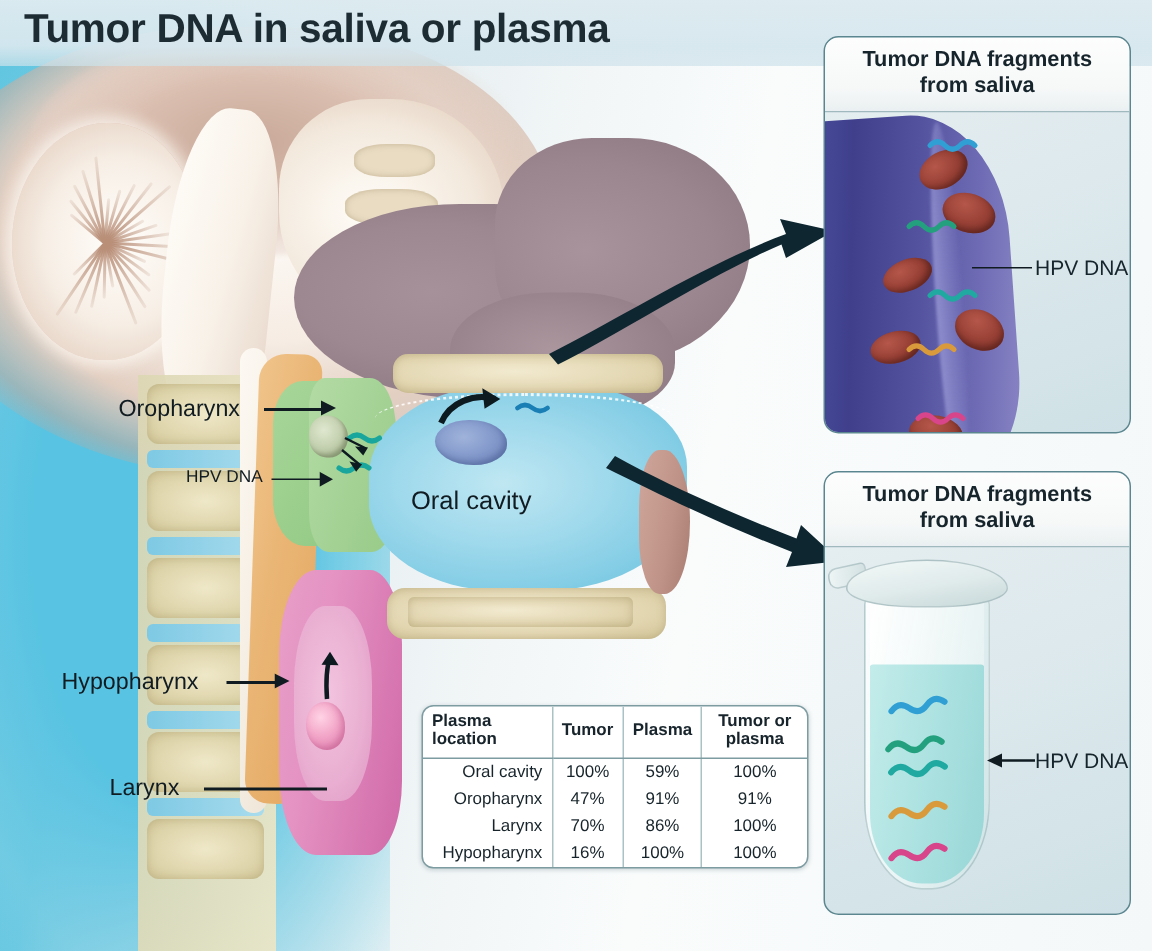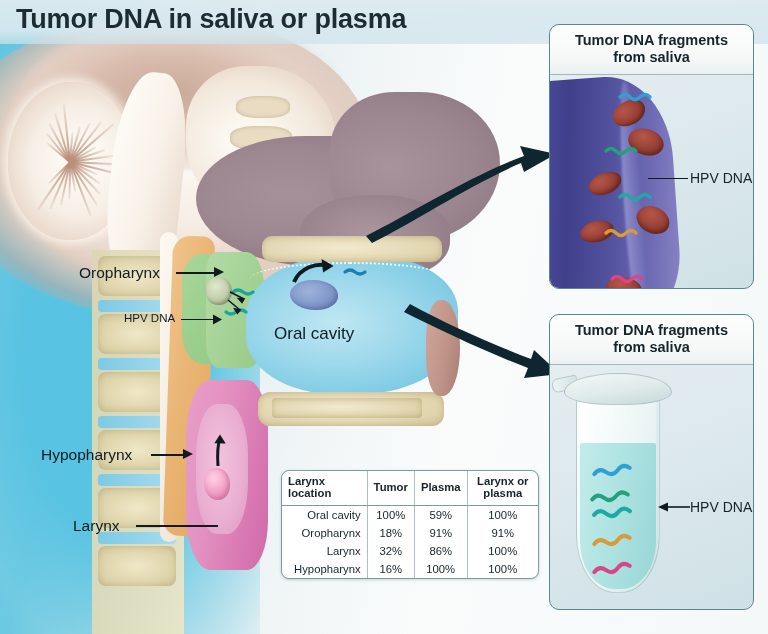--- a/index.html
+++ b/index.html
@@ -510,42 +510,42 @@
   <svg style="position:absolute;left:656px;top:500px;" width="36" height="14">
     <path d="M34,7 L10,7" stroke="#0f1b21" stroke-width="1.6" fill="none"></path>
     <path d="M2,7 L12,2.4 L12,11.6 Z" fill="#0f1b21"></path>
   </svg>
   <div class="lbl lbl-panel" style="left:690px;top:499px;">HPV DNA</div>
 
   <div class="tbl-wrap">
     <table>
       <thead>
         <tr>
-          <th class="loc">Larynx location</th>
+          <th class="loc">Plasma location</th>
           <th class="num">Tumor</th>
           <th class="num">Plasma</th>
-          <th class="num">Larynx or plasma</th>
+          <th class="num">Tumor or plasma</th>
         </tr>
       </thead>
       <tbody id="tbody">
           <tr>
             <td class="loc">Oral cavity</td>
             <td class="num">100%</td>
             <td class="num">59%</td>
             <td class="num">100%</td>
           </tr>
           <tr>
             <td class="loc">Oropharynx</td>
-            <td class="num">18%</td>
+            <td class="num">47%</td>
             <td class="num">91%</td>
             <td class="num">91%</td>
           </tr>
           <tr>
             <td class="loc">Larynx</td>
-            <td class="num">32%</td>
+            <td class="num">70%</td>
             <td class="num">86%</td>
             <td class="num">100%</td>
           </tr>
           <tr>
             <td class="loc">Hypopharynx</td>
             <td class="num">16%</td>
             <td class="num">100%</td>
             <td class="num">100%</td>
           </tr>
         </tbody>

